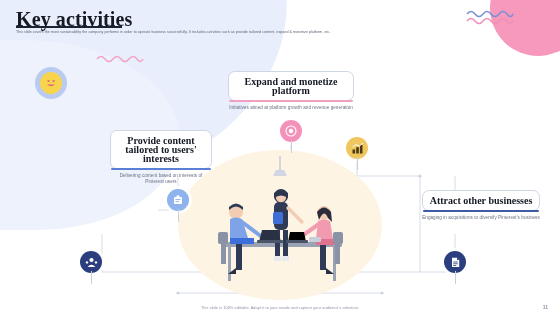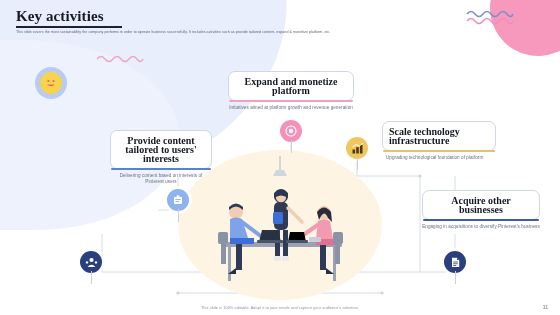--- a/index.html
+++ b/index.html
@@ -26,21 +26,21 @@
     border-radius:50%;background:#f799bd;
   }
   .bg-wave{position:absolute;}
   .wave-tr{right:46px;top:8px;}
   .wave-tl{left:96px;top:52px;}
 
   
   .title{
     position:absolute;left:16px;top:8px;
     font-family:"Liberation Serif", serif;
-    font-weight:bold;font-size:15px;color:#171a24;letter-spacing:.1px;
+    font-weight:bold;font-size:20px;color:#171a24;letter-spacing:.1px;
   }
   .title-rule{
     position:absolute;left:16px;top:26px;width:106px;height:2px;background:#1b2333;
   }
   .subtitle{
     position:absolute;left:16px;top:30px;width:452px;
     font-size:3.6px;line-height:5px;color:#5d6374;letter-spacing:.05px;
   }
 
   
@@ -244,28 +244,24 @@
   <div class="node" id="node-expand">
     <div class="box accent-pink">Expand and monetize platform</div>
     <div class="desc">Initiatives aimed at platform growth and revenue generation</div>
   </div>
 
   <div class="node" id="node-provide">
     <div class="box accent-blue">Provide content tailored to users' interests</div>
     <div class="desc">Delivering content based on interests of Pinterest users</div>
   </div>
 
-  <div class="node" id="node-scale">
-    <div class="box left-al accent-gold">Scale technology infrastructure</div>
-    <div class="desc left-al">Upgrading technological foundation of platform</div>
-  </div>
 
 
   <div class="node" id="node-acquire">
-    <div class="box accent-steel">Acquire other businesses</div>
+    <div class="box accent-steel">Attract other businesses</div>
     <div class="desc">Engaging in acquisitions to diversify Pinterest's business</div>
   </div>
 
   <div class="pin" id="pin-pink">
     <div class="head">
       <svg width="12" height="12" viewBox="0 0 12 12">
         <circle cx="6" cy="6" r="5" fill="none" stroke="#fff" stroke-width="1.1"></circle>
         <circle cx="6" cy="6" r="2.2" fill="#fff"></circle>
       </svg>
     </div>

